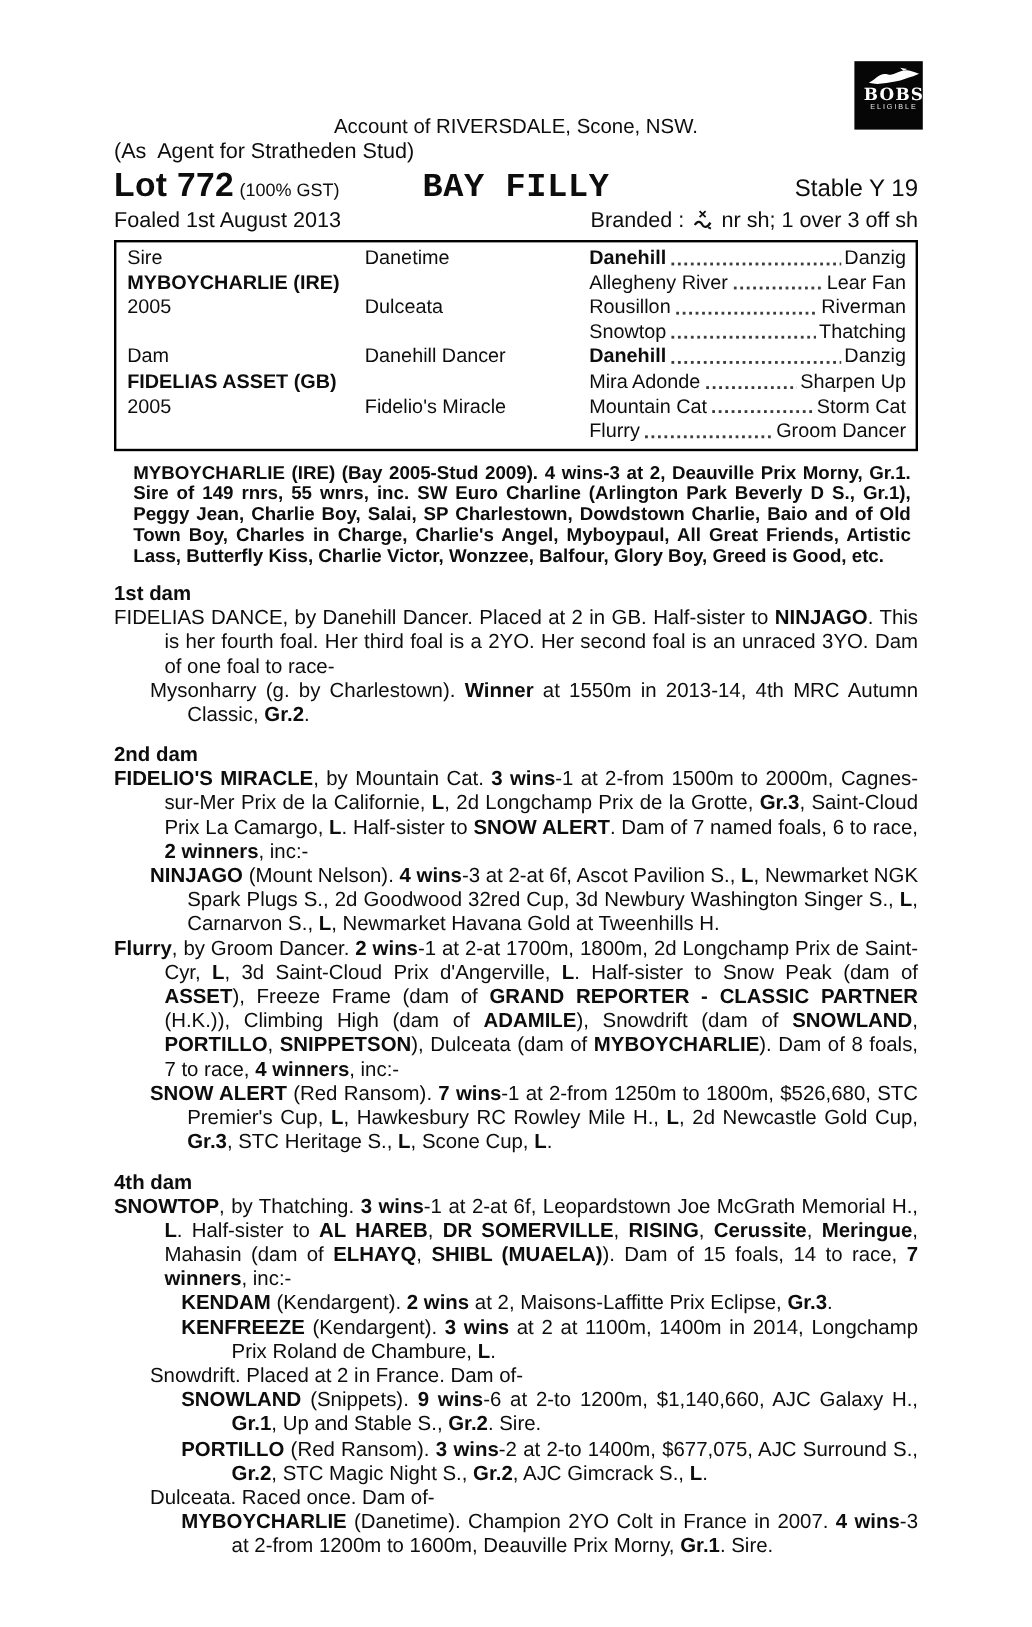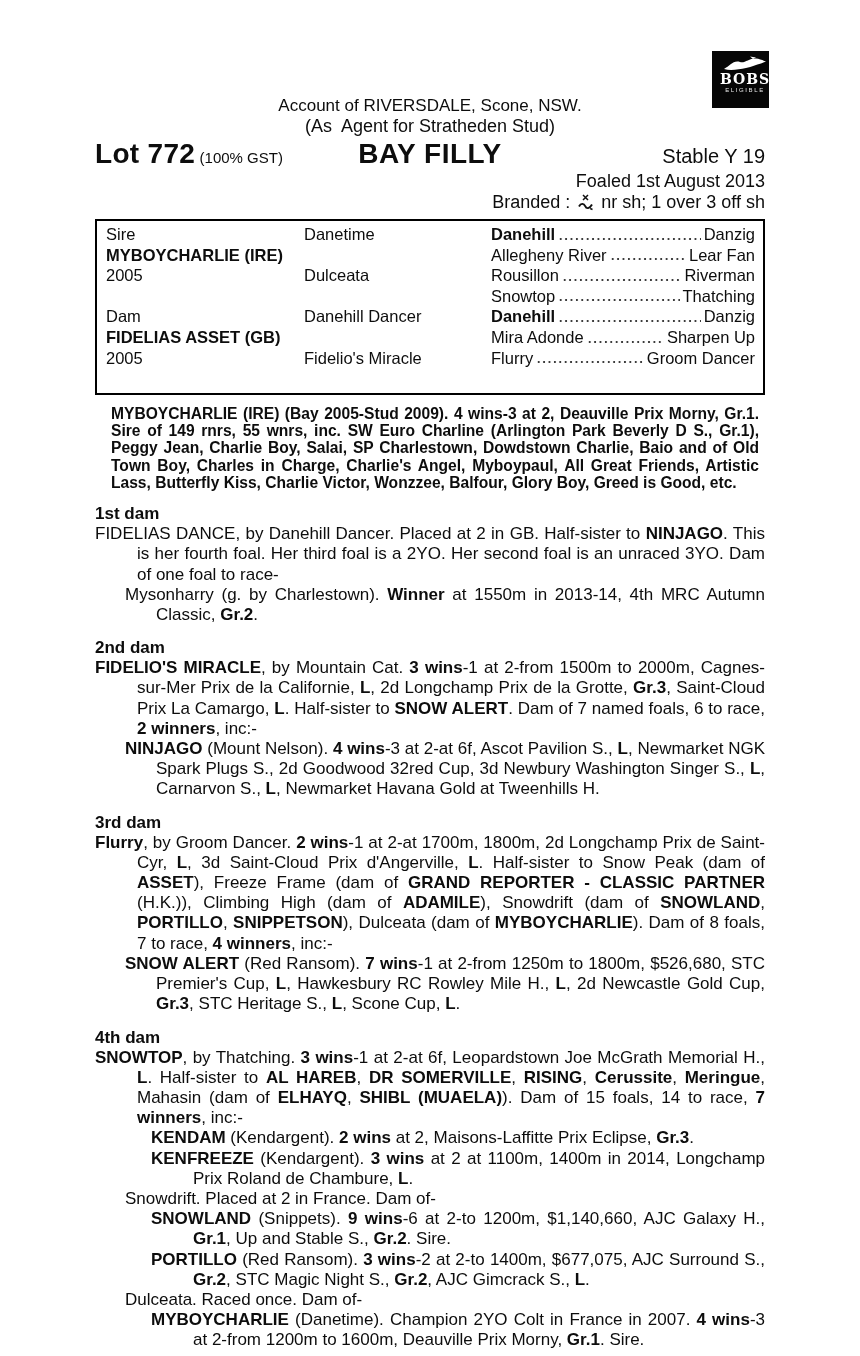--- a/index.html
+++ b/index.html
@@ -10,30 +10,30 @@
   .logo{position:absolute;left:712px;top:51px;width:66px;height:57px;background:#060606;
         color:#fff;text-align:center;}
   .logo svg{display:block;margin:5px auto 0;}
   .logo-title{font-family:"DejaVu Serif",serif;font-size:14px;font-weight:bold;
               letter-spacing:1px;line-height:14px;}
   .logo-sub{font-size:6px;letter-spacing:1.6px;line-height:8px;opacity:.9;}
 
   .content{position:absolute;left:95px;top:0;width:670px;}
 
   .account{margin-top:96px;text-align:center;font-weight:normal;font-size:17px;line-height:20px;}
-  .agent{text-align:center;font-size:18px;line-height:21px;white-space:pre;}
+  .agent{text-align:left;font-size:18px;line-height:21px;white-space:pre;}
 
   .lot-row{display:grid;grid-template-columns:1fr auto 1fr;align-items:baseline;margin-top:1px;}
   .lot{font-size:28px;font-weight:bold;letter-spacing:.3px;}
   .gst{font-size:15px;}
-  .sex{font-size:28px;font-weight:bold;letter-spacing:.5px;text-align:center;}
+  .sex{font-size:28px;font-weight:bold;letter-spacing:.5px;text-align:center;font-family:Liberation Mono, monospace;}
   .stable{font-size:20px;font-weight:normal;text-align:right;}
 
-  .foaled-row{display:flex;justify-content:space-between;align-items:flex-end;
-              font-size:18px;line-height:21px;margin-top:1px;flex-direction:column;}
+  .foaled-row{display:flex;justify-content:space-between;align-items:flex-start;
+              font-size:18px;line-height:21px;margin-top:1px;}
   .branded{display:flex;align-items:center;gap:7px;}
 
   
   .ped-table{border:2px solid #000;margin-top:6px;padding:3px 8px 4px 9px;display:flex;
              font-size:16.5px;}
   .pcol1{width:198px;}.pcol2{width:187px;}.pcol3{flex:1;min-width:0;}
   .prow{height:20.6px;line-height:20.6px;white-space:nowrap;}
   .pcol3 .prow{display:flex;align-items:baseline;}
   .leader{flex:1;align-self:stretch;margin:0 3px;
           background-image:radial-gradient(circle,#3c3c3c 1.1px,transparent 1.45px);
@@ -140,37 +140,41 @@
             <span class="bold">Danehill</span>
             <span class="leader"></span>
             <span>Danzig</span>
           </div>
           <div class="prow">
             <span>Mira Adonde</span>
             <span class="leader"></span>
             <span>Sharpen Up</span>
           </div>
           <div class="prow">
+            <span>Mountain Cat</span>
+            <span class="leader"></span>
+            <span>Storm Cat</span>
+          </div>
+          <div class="prow">
             <span>Flurry</span>
             <span class="leader"></span>
             <span>Groom Dancer</span>
           </div>
         </div>
     </div>
 
     <p class="sire-para"><span class="bold">MYBOYCHARLIE (IRE) (Bay 2005-Stud 2009). 4 wins-3 at 2, Deauville Prix Morny, Gr.1. Sire of 149 rnrs, 55 wnrs, inc. SW Euro Charline (Arlington Park Beverly D S., Gr.1), Peggy Jean, Charlie Boy, Salai, SP Charlestown, Dowdstown Charlie, Baio and of Old Town Boy, Charles in Charge, Charlie's Angel, Myboypaul, All Great Friends, Artistic Lass, Butterfly Kiss, Charlie Victor, Wonzzee, Balfour, Glory Boy, Greed is Good, etc.</span></p>
 
     <div id="sections">
         <div class="sec-heading">1st dam</div>
         <p class="para a"><span>FIDELIAS DANCE, by Danehill Dancer. Placed at 2 in GB. Half-sister to </span><span class="bold">NINJAGO</span><span>. This is her fourth foal. Her third foal is a 2YO. Her second foal is an unraced 3YO. Dam of one foal to race-</span></p>
         <p class="para b"><span>Mysonharry (g. by Charlestown). </span><span class="bold">Winner</span><span> at 1550m in 2013-14, 4th MRC Autumn Classic, </span><span class="bold">Gr.2</span><span>.</span></p>
         <div class="sec-heading">2nd dam</div>
         <p class="para a"><span class="bold">FIDELIO'S MIRACLE</span><span>, by Mountain Cat. </span><span class="bold">3 wins</span><span>-1 at 2-from 1500m to 2000m, Cagnes-sur-Mer Prix de la Californie, </span><span class="bold">L</span><span>, 2d Longchamp Prix de la Grotte, </span><span class="bold">Gr.3</span><span>, Saint-Cloud Prix La Camargo, </span><span class="bold">L</span><span>. Half-sister to </span><span class="bold">SNOW ALERT</span><span>. Dam of 7 named foals, 6 to race, </span><span class="bold">2 winners</span><span>, inc:-</span></p>
         <p class="para b"><span class="bold">NINJAGO</span><span> (Mount Nelson). </span><span class="bold">4 wins</span><span>-3 at 2-at 6f, Ascot Pavilion S., </span><span class="bold">L</span><span>, Newmarket NGK Spark Plugs S., 2d Goodwood 32red Cup, 3d Newbury Washington Singer S., </span><span class="bold">L</span><span>, Carnarvon S., </span><span class="bold">L</span><span>, Newmarket Havana Gold at Tweenhills H.</span></p>
-        <div class="sec-heading">3rd dam</div>
         <p class="para a"><span class="bold">Flurry</span><span>, by Groom Dancer. </span><span class="bold">2 wins</span><span>-1 at 2-at 1700m, 1800m, 2d Longchamp Prix de Saint-Cyr, </span><span class="bold">L</span><span>, 3d Saint-Cloud Prix d'Angerville, </span><span class="bold">L</span><span>. Half-sister to Snow Peak (dam of </span><span class="bold">ASSET</span><span>), Freeze Frame (dam of </span><span class="bold">GRAND REPORTER - CLASSIC PARTNER</span><span> (H.K.)), Climbing High (dam of </span><span class="bold">ADAMILE</span><span>), Snowdrift (dam of </span><span class="bold">SNOWLAND</span><span>, </span><span class="bold">PORTILLO</span><span>, </span><span class="bold">SNIPPETSON</span><span>), Dulceata (dam of </span><span class="bold">MYBOYCHARLIE</span><span>). Dam of 8 foals, 7 to race, </span><span class="bold">4 winners</span><span>, inc:-</span></p>
         <p class="para b"><span class="bold">SNOW ALERT</span><span> (Red Ransom). </span><span class="bold">7 wins</span><span>-1 at 2-from 1250m to 1800m, $526,680, STC Premier's Cup, </span><span class="bold">L</span><span>, Hawkesbury RC Rowley Mile H., </span><span class="bold">L</span><span>, 2d Newcastle Gold Cup, </span><span class="bold">Gr.3</span><span>, STC Heritage S., </span><span class="bold">L</span><span>, Scone Cup, </span><span class="bold">L</span><span>.</span></p>
         <div class="sec-heading">4th dam</div>
         <p class="para a"><span class="bold">SNOWTOP</span><span>, by Thatching. </span><span class="bold">3 wins</span><span>-1 at 2-at 6f, Leopardstown Joe McGrath Memorial H., </span><span class="bold">L</span><span>. Half-sister to </span><span class="bold">AL HAREB</span><span>, </span><span class="bold">DR SOMERVILLE</span><span>, </span><span class="bold">RISING</span><span>, </span><span class="bold">Cerussite</span><span>, </span><span class="bold">Meringue</span><span>, Mahasin (dam of </span><span class="bold">ELHAYQ</span><span>, </span><span class="bold">SHIBL (MUAELA)</span><span>). Dam of 15 foals, 14 to race, </span><span class="bold">7 winners</span><span>, inc:-</span></p>
         <p class="para c"><span class="bold">KENDAM</span><span> (Kendargent). </span><span class="bold">2 wins</span><span> at 2, Maisons-Laffitte Prix Eclipse, </span><span class="bold">Gr.3</span><span>.</span></p>
         <p class="para c"><span class="bold">KENFREEZE</span><span> (Kendargent). </span><span class="bold">3 wins</span><span> at 2 at 1100m, 1400m in 2014, Longchamp Prix Roland de Chambure, </span><span class="bold">L</span><span>.</span></p>
         <p class="para b"><span>Snowdrift. Placed at 2 in France. Dam of-</span></p>
         <p class="para c"><span class="bold">SNOWLAND</span><span> (Snippets). </span><span class="bold">9 wins</span><span>-6 at 2-to 1200m, $1,140,660, AJC Galaxy H., </span><span class="bold">Gr.1</span><span>, Up and Stable S., </span><span class="bold">Gr.2</span><span>. Sire.</span></p>
         <p class="para c"><span class="bold">PORTILLO</span><span> (Red Ransom). </span><span class="bold">3 wins</span><span>-2 at 2-to 1400m, $677,075, AJC Surround S., </span><span class="bold">Gr.2</span><span>, STC Magic Night S., </span><span class="bold">Gr.2</span><span>, AJC Gimcrack S., </span><span class="bold">L</span><span>.</span></p>
         <p class="para b"><span>Dulceata. Raced once. Dam of-</span></p>

